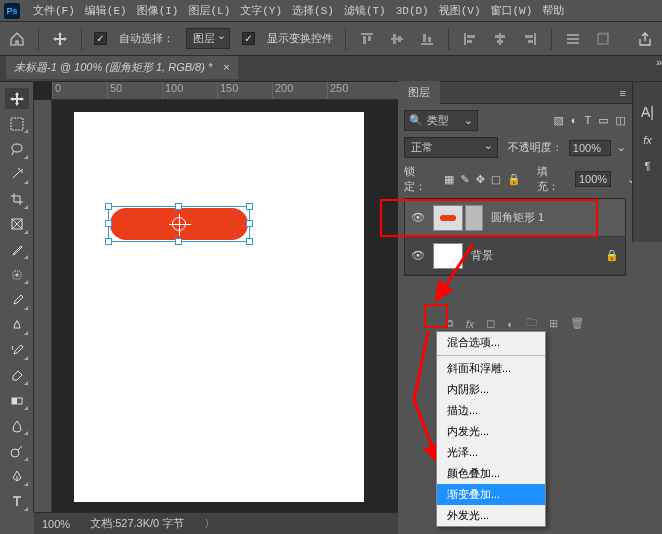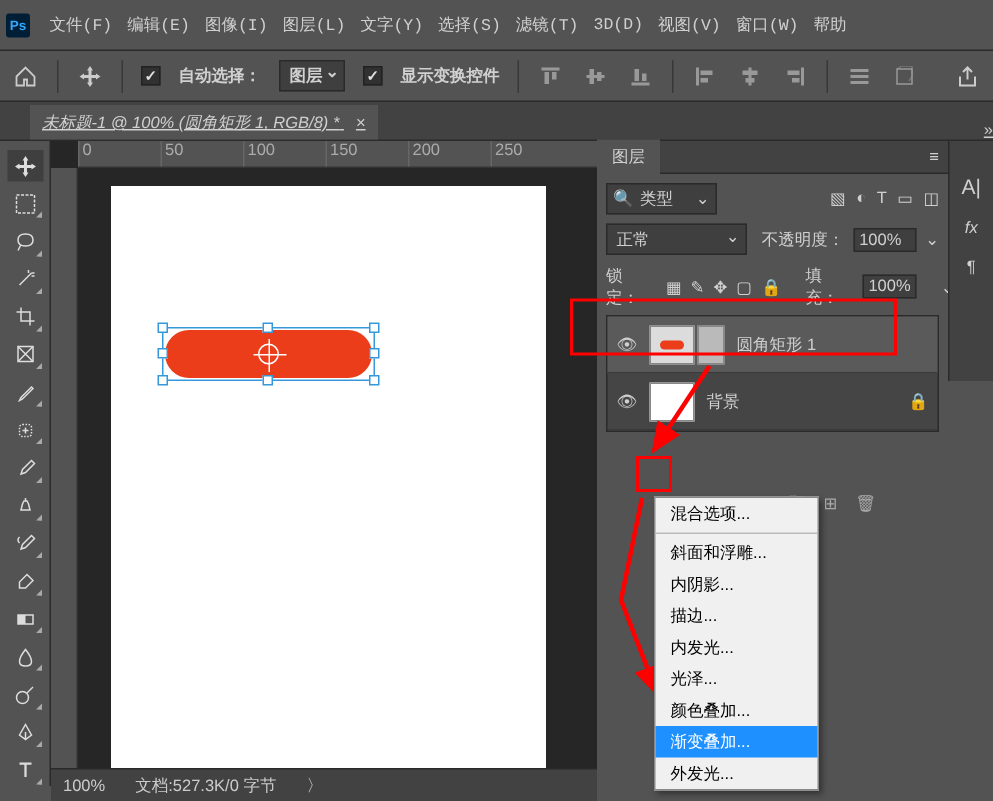--- a/index.html
+++ b/index.html
@@ -1,27 +1,27 @@
 <!DOCTYPE html>
 <html><head>
 <meta charset="utf-8">
 <style>
 * { margin: 0; padding: 0; box-sizing: border-box; font-family: "Microsoft YaHei", sans-serif; font-size: 11px; }
 body { background: #535353; width: 662px; height: 534px; overflow: hidden; position: relative; color: #d0d0d0; }
-.menubar { height: 34px; background: #535353; display: flex; align-items: center; padding: 0 4px; border-bottom: 1px solid #2a2a2a; }
+.menubar { height: 22px; background: #535353; display: flex; align-items: center; padding: 0 4px; border-bottom: 1px solid #2a2a2a; }
 .ps-logo { width: 16px; height: 16px; background: #001e36; color: #31a8ff; font-weight: bold; font-size: 9px; display: flex; align-items: center; justify-content: center; margin-right: 8px; border-radius: 2px; }
 .menu-item { padding: 0 5px; cursor: pointer; font-family: Liberation Mono, monospace; }
-.optbar { height: 34px; background: #535353; display: flex; align-items: center; padding: 0 8px; gap: 12px; border-bottom: 1px solid #2a2a2a; font-weight: bold; }
+.optbar { height: 34px; background: #535353; display: flex; align-items: center; padding: 0 8px; gap: 12px; border-bottom: 1px solid #2a2a2a; }
 .opt-icon { width: 18px; height: 18px; display: flex; align-items: center; justify-content: center; color: #d0d0d0; }
 .divider { width: 1px; height: 22px; background: #383838; }
 .checkbox { width: 13px; height: 13px; background: #313131; border: 1px solid #222; display: inline-flex; align-items: center; justify-content: center; }
 .checkbox.checked::after { content: "✓"; color: #e0e0e0; font-size: 10px; }
 .select-box { background: #3f3f3f; padding: 2px 14px 2px 6px; border: 1px solid #2a2a2a; position: relative; }
 .select-box::after { content: "⌄"; position: absolute; right: 3px; top: 0; }
-.tabbar { height: 26px; background: #424242; display: flex; align-items: flex-end; padding-left: 20px; border-bottom: 1px solid #2a2a2a; text-decoration: underline; }
+.tabbar { height: 26px; background: #424242; display: flex; align-items: flex-start; padding-left: 6px; border-bottom: 1px solid #2a2a2a; }
 .doc-tab { padding: 4px 8px; background: #535353; font-style: italic; }
 .doc-tab .close { margin-left: 8px; font-style: normal; }
 .main { display: flex; height: 430px; }
 .toolbar-left { width: 34px; background: #535353; padding-top: 6px; display: flex; flex-direction: column; align-items: center; gap: 4px; border-right: 1px solid #2a2a2a; }
 .tool { width: 24px; height: 22px; display: flex; align-items: center; justify-content: center; color: #d0d0d0; cursor: pointer; position: relative; }
 .tool.selected { background: #3f3f3f; }
 .tool.tri::after { content: ""; position: absolute; right: 1px; bottom: 1px; border: 2px solid transparent; border-right-color: #aaa; border-bottom-color: #aaa; }
 .canvas-area { flex: 1; background: #262626; position: relative; overflow: hidden; }
 .ruler-h { position: absolute; left: 18px; top: 0; right: 0; height: 18px; background: #535353; display: flex; color: #aaa; font-size: 9px; border-bottom: 1px solid #333; }
 .ruler-h span { width: 55px; text-align: left; padding-left: 2px; border-left: 1px solid #666; }

